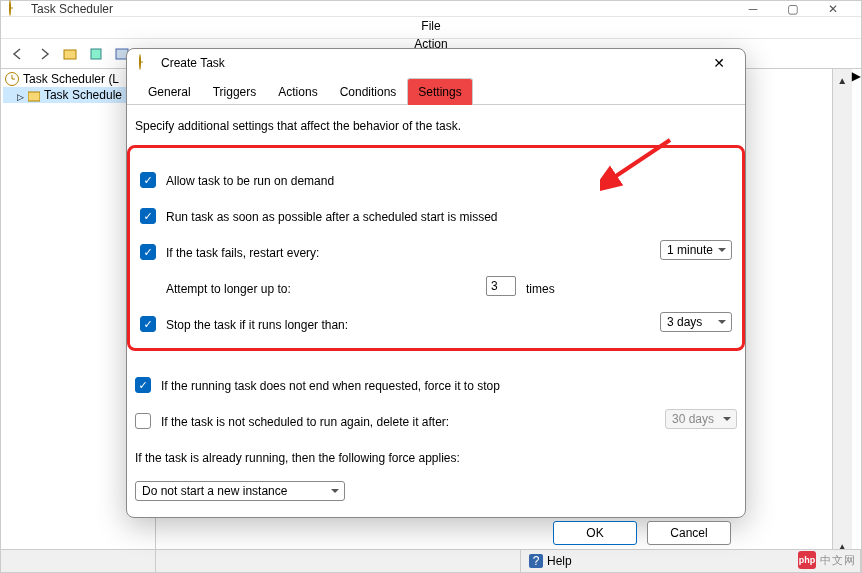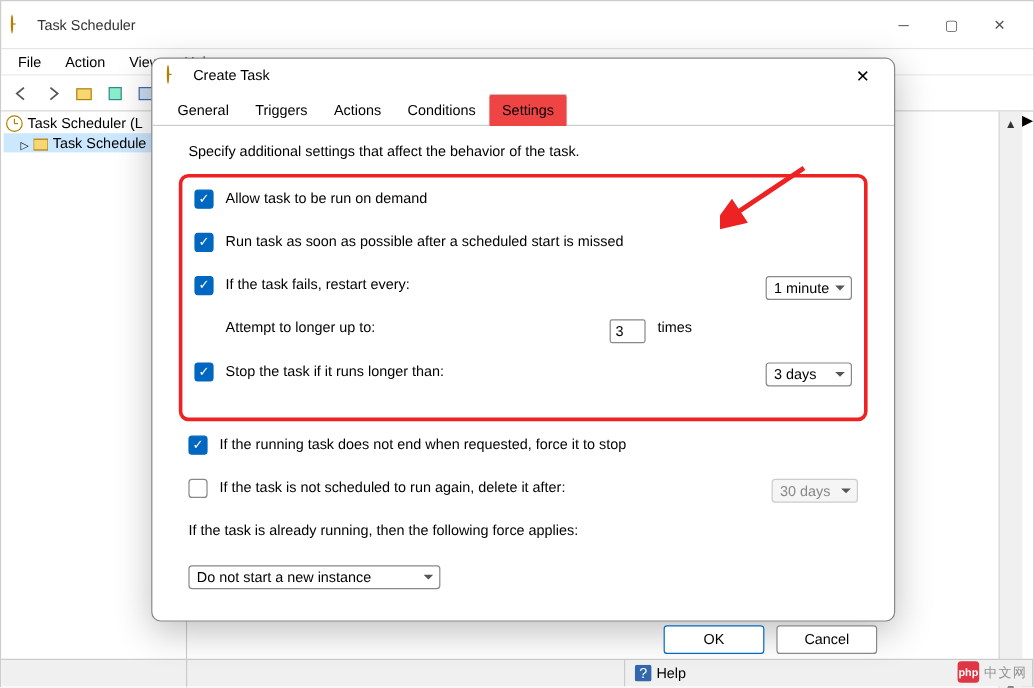--- a/index.html
+++ b/index.html
@@ -1,25 +1,25 @@
 <!DOCTYPE html>
 <html><head>
   <meta charset="utf-8">
   <style>
     * { box-sizing: border-box; margin: 0; padding: 0; font-family: "Segoe UI", Tahoma, sans-serif; font-size: 12px; }
     body { background: #fff; width: 862px; height: 573px; position: relative; overflow: hidden; }
     
     .main-window { width: 862px; height: 573px; border: 1px solid #ccc; background: #fff; position: relative; }
-    .title-bar { height: 40px; display: flex; align-items: center; padding: 0 8px; border-bottom: 1px solid #e5e5e5; }
+    .title-bar { height: 16px; display: flex; align-items: center; padding: 0 8px; border-bottom: 1px solid #e5e5e5; }
     .title-bar .icon { width: 16px; height: 16px; margin-right: 6px; }
     .title-bar .title { flex: 1; font-size: 12px; color: #333; }
     .win-controls { display: flex; gap: 0; }
     .win-controls span { width: 40px; height: 28px; display: flex; align-items: center; justify-content: center; color: #555; }
     
-    .menu-bar { height: 22px; display: flex; align-items: center; padding: 0 4px; gap: 0; border-bottom: 1px solid #e5e5e5; }
+    .menu-bar { height: 22px; display: flex; align-items: center; padding: 0 4px; gap: 0; border-bottom: 1px solid #e5e5e5; flex-direction: column; }
     .menu-bar span { padding: 2px 10px; cursor: default; }
     
     .tool-bar { height: 30px; display: flex; align-items: center; padding: 0 6px; gap: 4px; border-bottom: 1px solid #ccc; background: #fff; }
     .tool-bar .tbtn { width: 22px; height: 22px; display: flex; align-items: center; justify-content: center; border: 1px solid transparent; }
     
     .body-area { display: flex; height: calc(100% - 82px); }
     .tree-panel { width: 155px; border-right: 1px solid #ccc; padding: 2px; background: #fff; }
     .tree-item { display: flex; align-items: flex-end; gap: 4px; padding: 1px 2px; }
     .tree-item.selected { background: #cce8ff; }
     .tree-indent { padding-left: 14px; }
@@ -38,26 +38,26 @@
     .dialog { position: absolute; left: 126px; top: 48px; width: 620px; height: 470px; background: #fff; border: 1px solid #888; border-radius: 8px; box-shadow: 0 8px 30px rgba(0,0,0,0.25); display: flex; flex-direction: column; }
     .dlg-title { height: 36px; display: flex; align-items: center; padding: 0 12px; }
     .dlg-title .icon { width: 16px; height: 16px; margin-right: 6px; }
     .dlg-title .t { flex: 1; font-size: 12px; }
     .dlg-close { width: 28px; height: 28px; display: flex; align-items: center; justify-content: center; font-size: 14px; border-radius: 4px; }
     
     .tab-row { display: flex; padding: 0 10px; border-bottom: 1px solid #ccc; }
     .tab { padding: 6px 10px; cursor: default; border: 1px solid transparent; border-bottom: none; position: relative; top: 1px; }
     .tab.active { border-color: #ccc; background: #ef4444; border-radius: 3px 3px 0 0; }
     
-    .tab-content { flex: 1; padding: 14px 30px; position: relative; }
+    .tab-content { flex: 1; padding: 14px 8px; position: relative; }
     .subtitle { margin-bottom: 16px; }
     
     .highlight-box { border: 3px solid #e22; border-radius: 8px; padding: 10px 10px 10px 10px; margin: -4px -8px 12px -8px; }
     
-    .opt-row { display: flex; align-items: flex-start; gap: 10px; min-height: 30px; margin-bottom: 6px; }
+    .opt-row { display: flex; align-items: flex-end; gap: 10px; min-height: 30px; margin-bottom: 6px; }
     .chk { width: 16px; height: 16px; border: 1px solid #888; border-radius: 3px; display: flex; align-items: center; justify-content: center; flex-shrink: 0; }
     .chk.checked { background: #0067c0; border-color: #0067c0; }
     .chk.checked::after { content: "✓"; color: #fff; font-size: 11px; line-height: 1; }
     .lbl { flex: 1; }
     .sel { border: 1px solid #888; padding: 2px 18px 2px 6px; border-radius: 3px; min-width: 72px; position: relative; background: #fff; }
     .sel::after { content: ""; position: absolute; right: 5px; top: 50%; width: 0; height: 0; border-left: 4px solid transparent; border-right: 4px solid transparent; border-top: 4px solid #555; transform: translateY(-50%); }
     .sel.disabled { color: #888; border-color: #ccc; background: #f5f5f5; }
     .txt-in { border: 1px solid #888; padding: 2px 4px; width: 30px; border-radius: 2px; }
     .indent { padding-left: 26px; }
     

